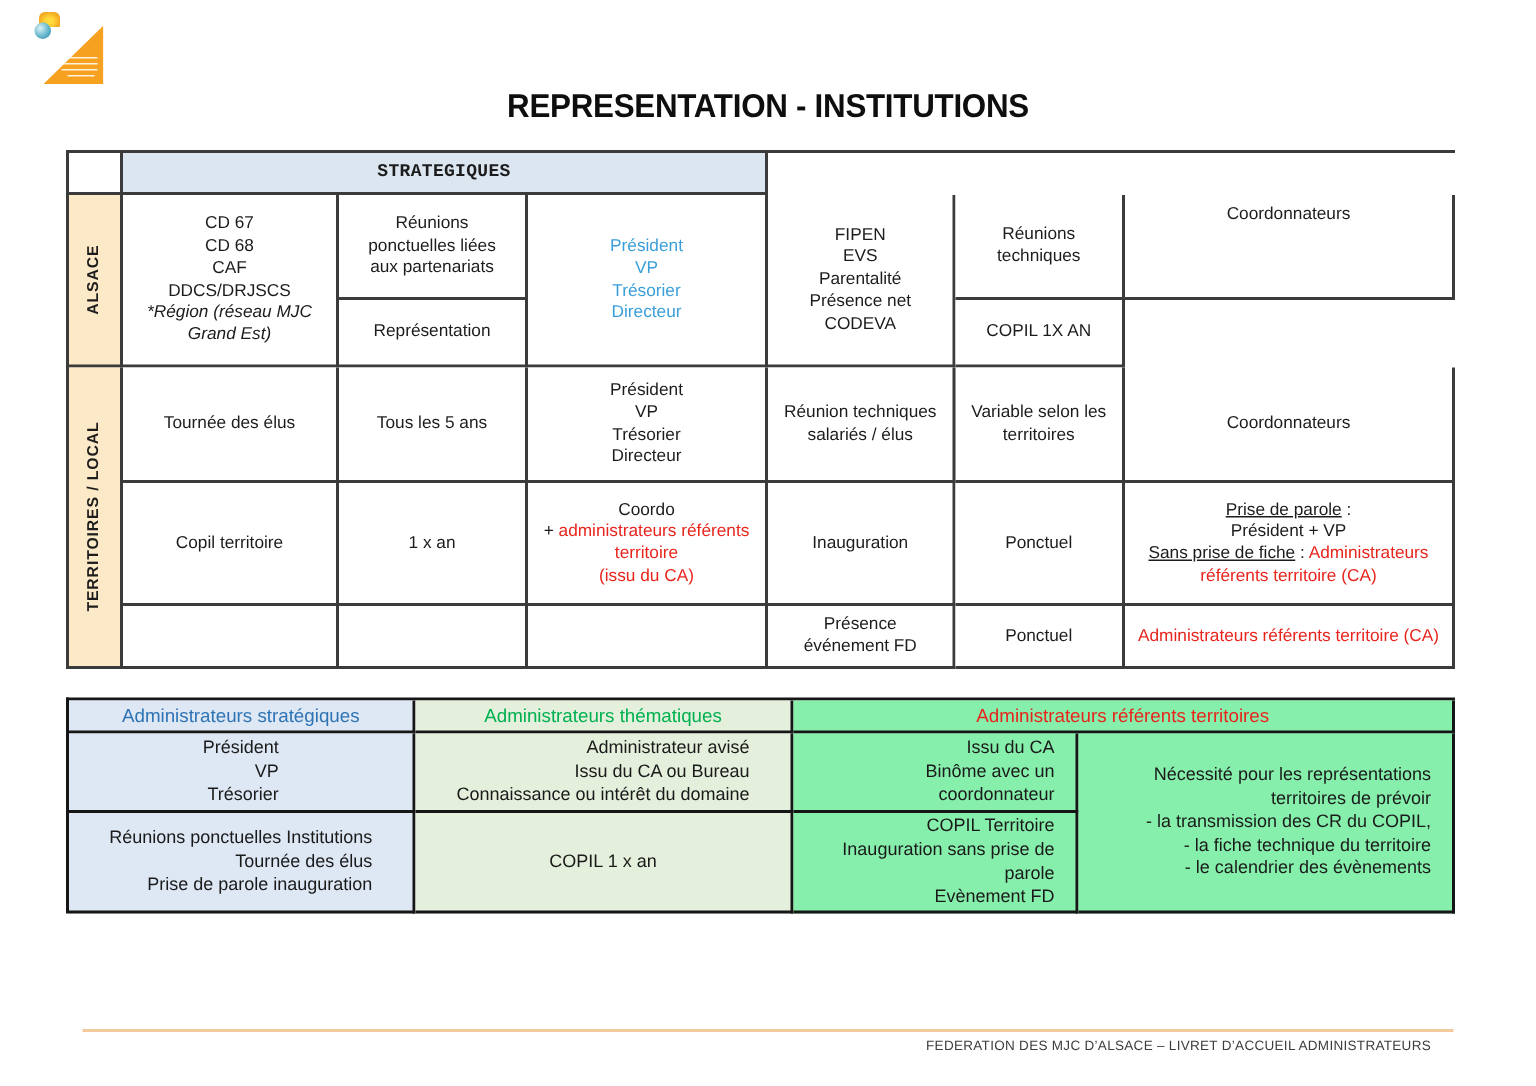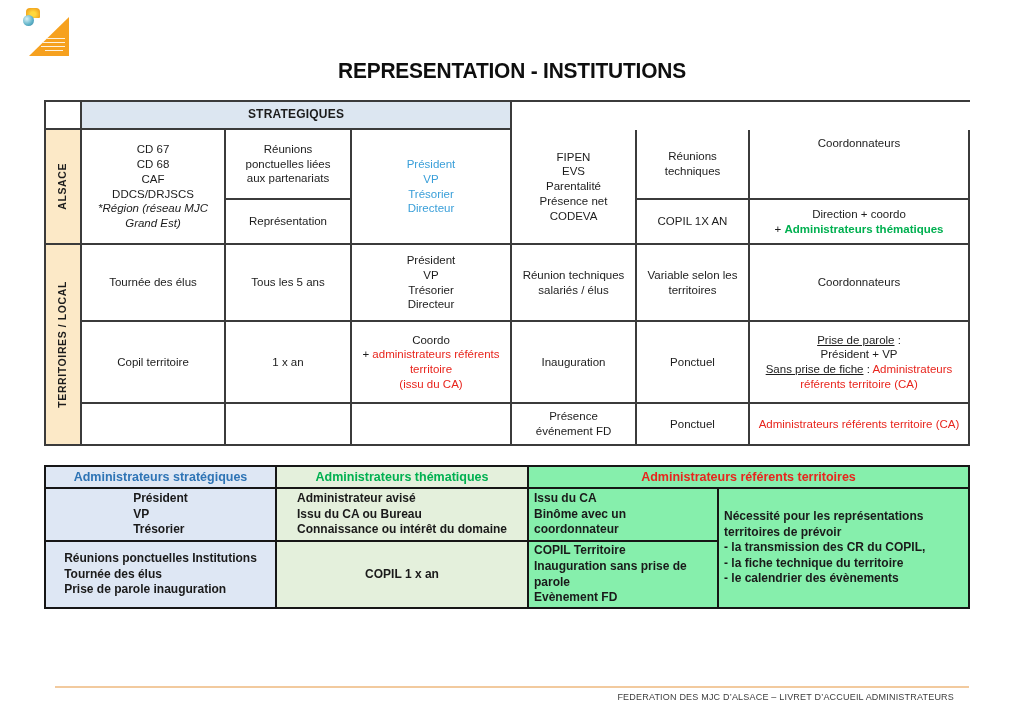--- a/index.html
+++ b/index.html
@@ -24,39 +24,39 @@
   .title { position:absolute; left:0; top:58px; width:100%; text-align:center;
     font-size:22px; font-weight:700; color:#0e0e0e; letter-spacing:-.2px; transform:scaleX(.95); }
   
   .main-table { position:absolute; left:44px; top:100px; display:grid;
     grid-template-columns:36px 144px 126px 160px 125px 113px 220px;
     grid-template-rows:28px 70px 45px 77px 82px 42px;
     border-top:2px solid #3b3b3b; border-left:2px solid #3b3b3b; }
   .mcell { border-right:2px solid #3b3b3b; border-bottom:2px solid #3b3b3b;
     display:flex; align-items:center; justify-content:center; text-align:center;
     font-size:11.5px; line-height:1.28; padding:2px 3px; background:#fff; }
-  .mhead { background:#DCE6F1; font-weight:700; font-size:12px; letter-spacing:.2px; }
+  .mhead { background:#DCE6F1; font-weight:700; font-size:12px; letter-spacing:.2px;font-family:Liberation Mono, monospace; }
   .mside { background:#FCE9C7; }
   .vtext { writing-mode:vertical-rl; transform:rotate(180deg); font-weight:700;
     font-size:10.5px; letter-spacing:.6px; white-space:nowrap; }
   .top-align { align-items:flex-start; padding-top:6px; }
   .ml { white-space:pre-line; }
   .italic { font-style:italic; }
   .blue { color:#3A9FD9; }
   .green { color:#00B050; font-weight:700; }
   .red { color:#E8251D; }
   .ul { text-decoration:underline; }
   
   .legend-table { position:absolute; left:44px; top:465px; display:grid;
     grid-template-columns:231px 252px 190px 251px;
     grid-template-rows:22px 53px 67px;
     border-top:2px solid #161616; border-left:2px solid #161616; }
   .lcell { border-right:2px solid #161616; border-bottom:2px solid #161616;
-    display:flex; align-items:center; justify-content:center; text-align:left;
-    font-size:12px; font-weight:700; line-height:1.3; padding:2px 5px; color:#1a1a1a; }
+    display:flex; align-items:center; justify-content:center; text-align:right;
+    font-size:12px; font-weight:400; line-height:1.3; padding:2px 14px; color:#1a1a1a; }
   .lhead { font-size:12.5px; }
   .bg-blue { background:#DEE7F4; }
   .bg-green { background:#E4F0DC; }
   .bg-peach { background:#86efac; }
   .tc-blue { color:#2E74B5; }
   .tc-green { color:#00B050; }
   .tc-red { color:#E8251D; }
   
   .footer-line { position:absolute; left:55px; right:55px; top:686px; height:2px; background:#F2CA9E; }
   .footer-text { position:absolute; right:70px; top:692px; font-size:9px;
@@ -117,23 +117,20 @@
 Parentalité
 Présence net
 CODEVA</span>
       </div>
     <div class="mcell" style="grid-area:2/6/3/7">
         <span class="ml">Réunions
 techniques</span>
       </div>
     <div class="mcell" style="grid-area:3/6/4/7">COPIL 1X AN</div>
     <div class="mcell top-align" style="grid-area:2/7/3/8">Coordonnateurs</div>
-    <div class="mcell" style="grid-area:3/7/4/8">
-        <div><span>Direction + coordo</span><br><span>+ </span><span class="green">Administrateurs thématiques</span></div>
-      </div>
 
     <div class="mcell" style="grid-area:4/2/5/3">Tournée des élus</div>
     <div class="mcell" style="grid-area:4/3/5/4">Tous les 5 ans</div>
     <div class="mcell" style="grid-area:4/4/5/5">
         <span class="ml">Président
 VP
 Trésorier
 Directeur</span>
       </div>
     <div class="mcell" style="grid-area:4/6/5/7">Variable selon les territoires</div>

